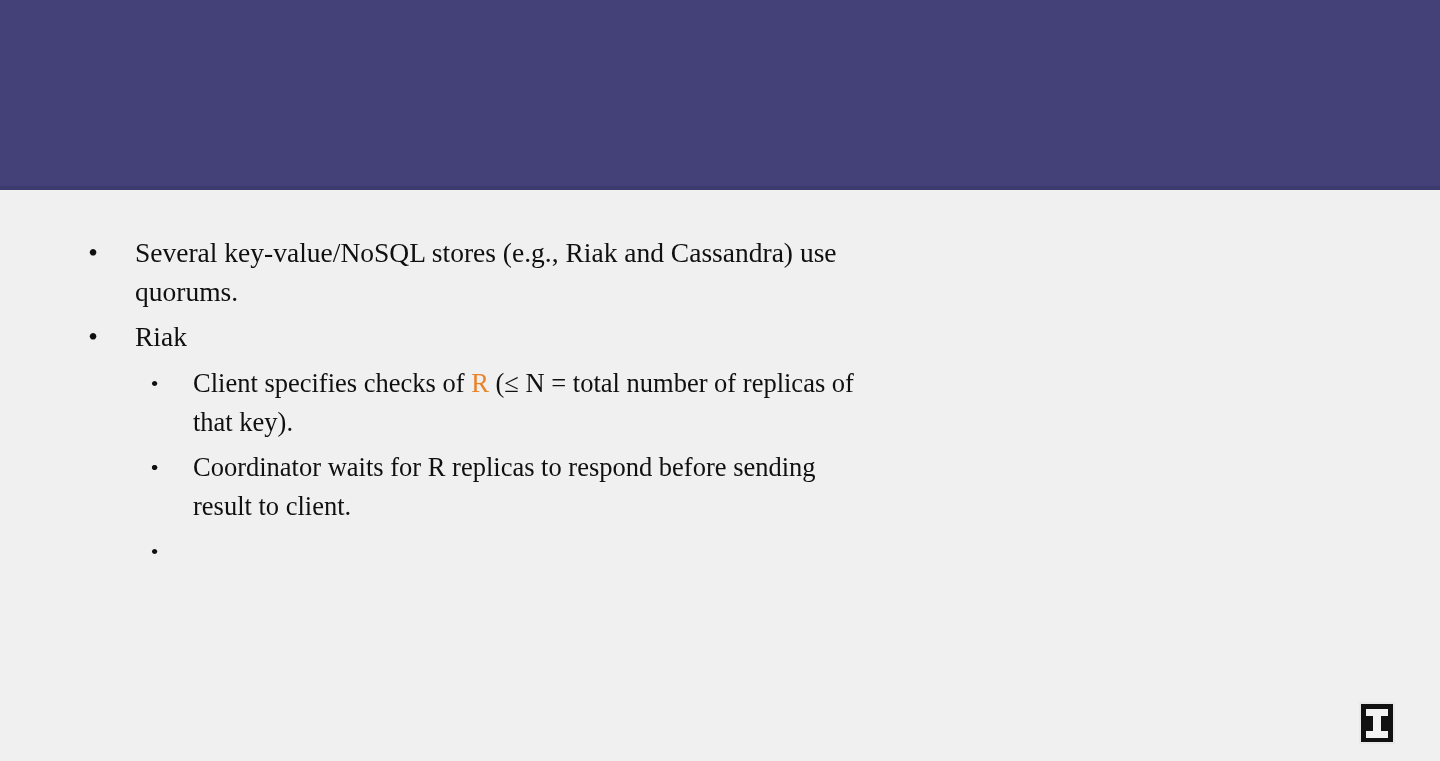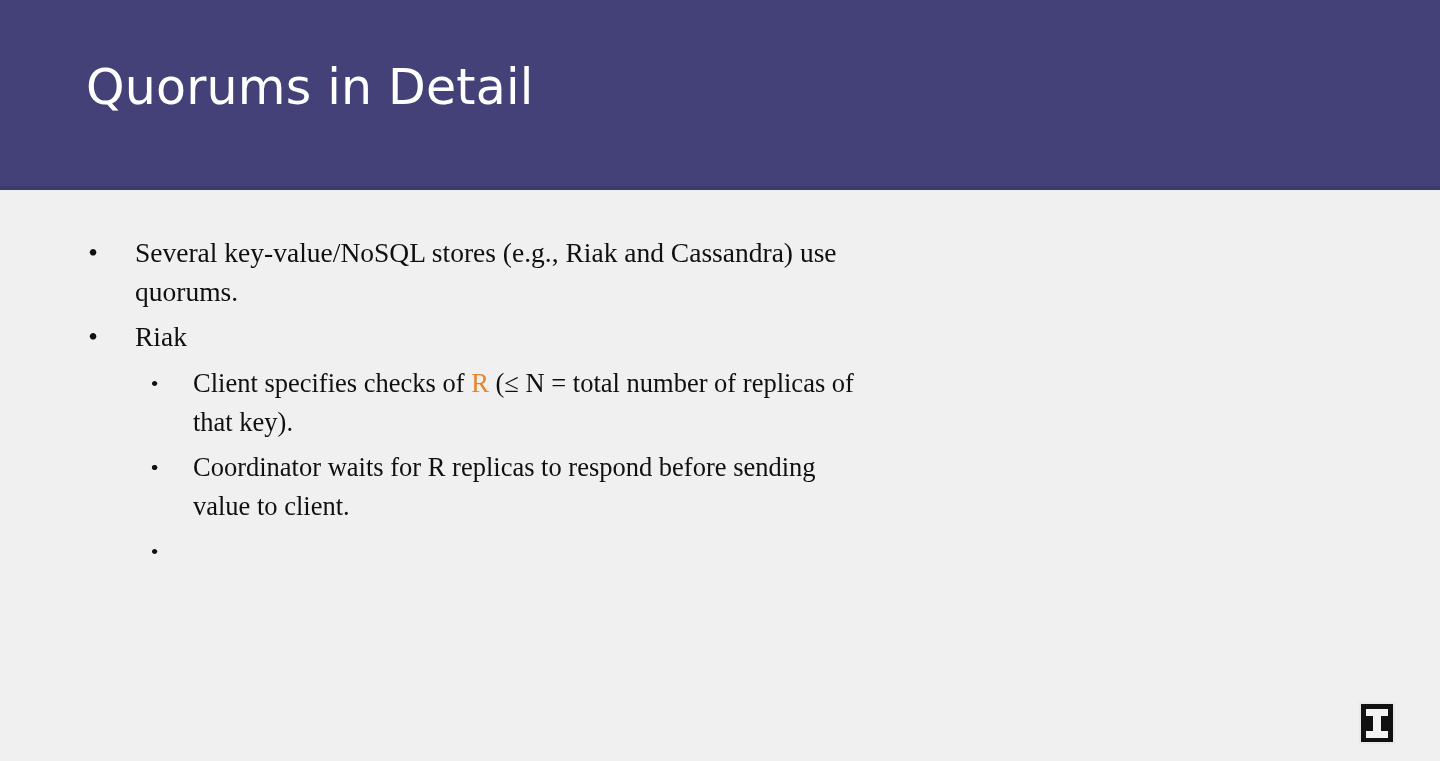--- a/index.html
+++ b/index.html
@@ -158,21 +158,20 @@
     background: #f2f2f2;
   }
 </style>
 </head>
 <body>
 
 <div class="slide">
 
   <div class="title-band">
     <div class="title-band-edge"></div>
-    <h1 class="slide-title">Quorums in Detail</h1>
   </div>
 
   <div class="body-area">
     <div class="bullet-list">
 
       <div class="bullet lvl1">
         <span class="dot">•</span>
         <span>Several key-value/NoSQL stores (e.g., Riak and Cassandra) use quorums.</span>
       </div>
 
@@ -187,21 +186,21 @@
           <span class="dot">•</span>
           <span>Client specifies checks of </span><span class="hl-r">R</span><span> (≤ N = total number of replicas of that key).</span>
         </div>
 
         <div class="bullet lvl2">
           <span class="dot">•</span>
         </div>
 
         <div class="bullet lvl2">
           <span class="dot">•</span>
-          <span>Coordinator waits for R replicas to respond before sending value to client.</span>
+          <span>Coordinator waits for R replicas to respond before sending result to client.</span>
         </div>
 
         <div class="bullet lvl2">
           <span class="dot">•</span>
         </div>
 
       </div>
     </div>
   </div>
 

